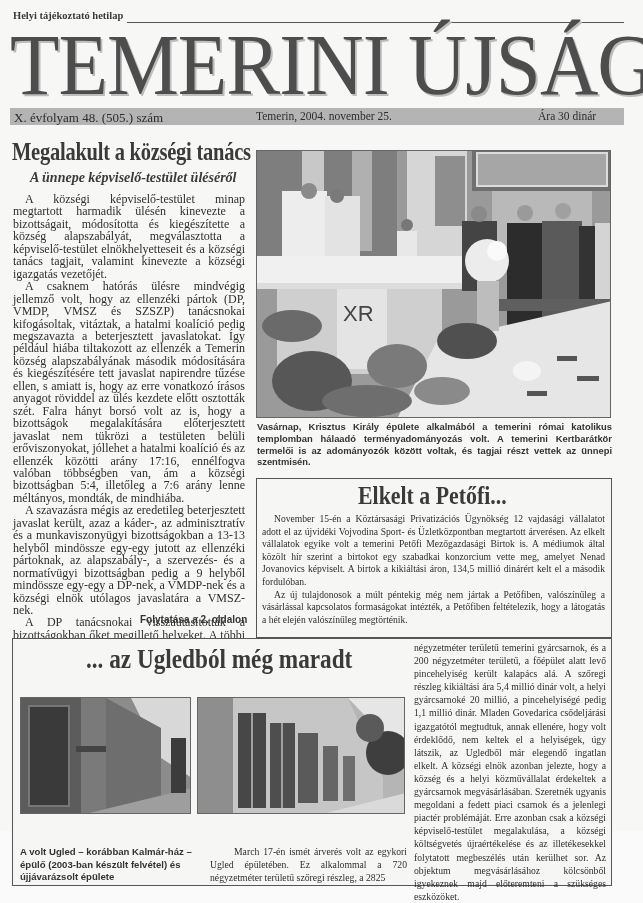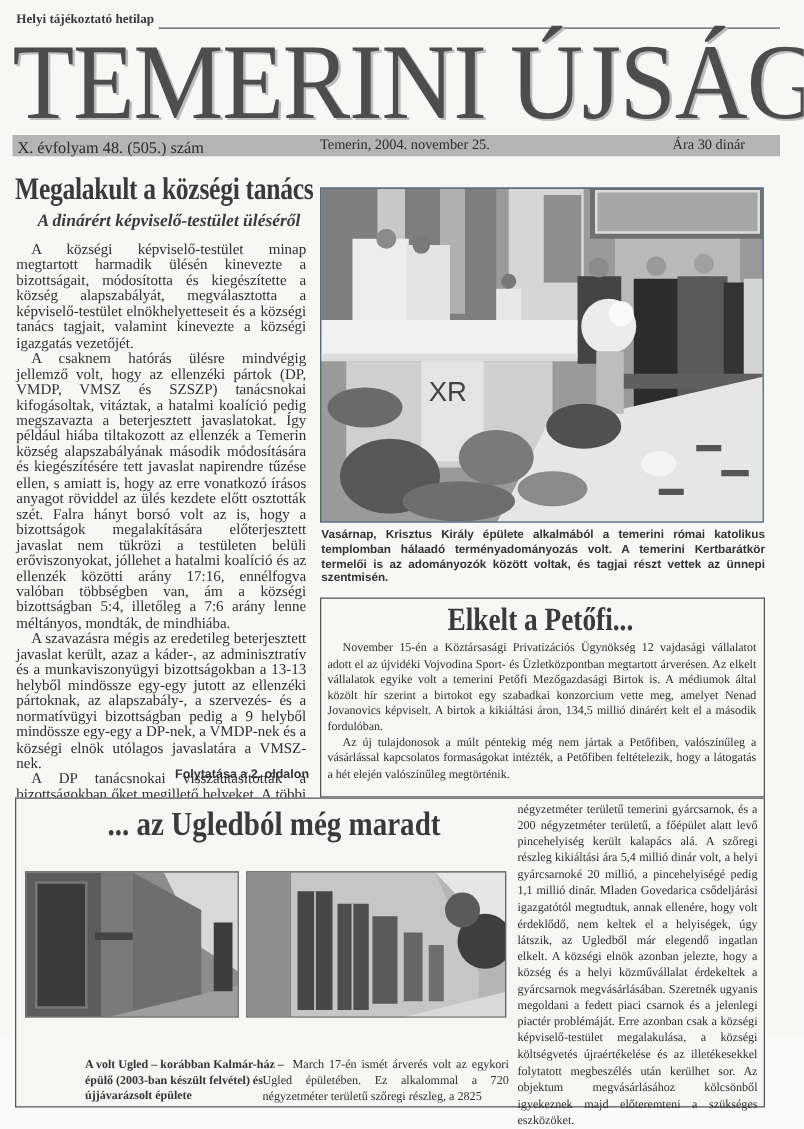--- a/index.html
+++ b/index.html
@@ -34,42 +34,42 @@
   .petofi-title { position: absolute; left: 358px; top: 481px; font-size: 26px; font-weight: bold; color: #3a3a3a; white-space: nowrap; transform: scaleX(0.84); transform-origin: left top; }
   .petofi-body { position: absolute; left: 262px; top: 513px; width: 343px; font-size: 9.6px; line-height: 12.6px; text-align: justify; color: #2e2e2e; }
   .petofi-body p { text-indent: 12px; }
 
   
   .ugled-box { position: absolute; left: 12px; top: 638px; width: 600px; height: 248px; border: 1.5px solid #555; background: #f6f6f5; }
   .ugled-title { position: absolute; left: 86px; top: 644px; font-size: 27px; font-weight: bold; color: #3a3a3a; white-space: nowrap; transform: scaleX(0.86); transform-origin: left top; }
   .ugled-sub { position: absolute; left: 58px; top: 676px; font-size: 14px; font-style: italic; color: #3a3a3a; white-space: nowrap; }
   .ugled-photo1 { position: absolute; left: 20px; top: 697px; width: 171px; height: 117px; border: 1px solid #666; overflow: hidden; background: #999; }
   .ugled-photo2 { position: absolute; left: 197px; top: 697px; width: 208px; height: 117px; border: 1px solid #666; overflow: hidden; background: #aaa; }
-  .ugled-caption { position: absolute; left: 20px; top: 846px; width: 178px; font-family: Liberation Serif, serif; font-size: 9.6px; line-height: 12.5px; font-weight: bold; color: #333; margin-left: 48px; }
+  .ugled-caption { position: absolute; left: 20px; top: 846px; width: 178px; font-family: Liberation Sans, sans-serif; font-size: 9.6px; line-height: 12.5px; font-weight: bold; color: #333; }
   .ugled-body-bottom { position: absolute; left: 210px; top: 845px; width: 197px; font-size: 9.7px; line-height: 13px; text-align: justify; color: #2e2e2e; }
   .ugled-body-bottom p { text-indent: 24px; }
   .ugled-body-right { position: absolute; left: 414px; top: 641px; width: 192px; font-size: 9.7px; line-height: 13.1px; text-align: justify; color: #2e2e2e; }
 
   svg { display: block; }
 </style>
 </head>
 <body>
 
 <div class="page">
 
   <div class="tagline">Helyi tájékoztató hetilap</div>
   <div class="tagline-rule"></div>
   <div class="masthead">TEMERINI ÚJSÁG</div>
   <div class="infobar"></div>
   <div class="info-issue">X. évfolyam 48. (505.) szám</div>
   <div class="info-date">Temerin, 2004. november 25.</div>
   <div class="info-price">Ára 30 dinár</div>
 
   <h1 class="lead-title">Megalakult a községi tanács</h1>
-  <h2 class="lead-sub">A dinárért képviselő-testület üléséről</h2>
+  <h2 class="lead-sub">A ünnepe képviselő-testület üléséről</h2>
   <div class="lead-body">
     <p>A községi képviselő-testület minap megtartott harmadik ülésén kinevezte a bizottságait, módosította és kiegészítette a község alapszabályát, megválasztotta a képviselő-testület elnökhelyetteseit és a községi tanács tagjait, valamint kinevezte a községi igazgatás vezetőjét.</p>
     <p>A csaknem hatórás ülésre mindvégig jellemző volt, hogy az ellenzéki pártok (DP, VMDP, VMSZ és SZSZP) tanácsnokai kifogásoltak, vitáztak, a hatalmi koalíció pedig megszavazta a beterjesztett javaslatokat. Így például hiába tiltakozott az ellenzék a Temerin község alapszabályának második módosítására és kiegészítésére tett javaslat napirendre tűzése ellen, s amiatt is, hogy az erre vonatkozó írásos anyagot röviddel az ülés kezdete előtt osztották szét. Falra hányt borsó volt az is, hogy a bizottságok megalakítására előterjesztett javaslat nem tükrözi a testületen belüli erőviszonyokat, jóllehet a hatalmi koalíció és az ellenzék közötti arány 17:16, ennélfogva valóban többségben van, ám a községi bizottságban 5:4, illetőleg a 7:6 arány lenne méltányos, mondták, de mindhiába.</p>
     <p>A szavazásra mégis az eredetileg beterjesztett javaslat került, azaz a káder-, az adminisztratív és a munkaviszonyügyi bizottságokban a 13-13 helyből mindössze egy-egy jutott az ellenzéki pártoknak, az alapszabály-, a szervezés- és a normatívügyi bizottságban pedig a 9 helyből mindössze egy-egy a DP-nek, a VMDP-nek és a községi elnök utólagos javaslatára a VMSZ-nek.</p>
     <p>A DP tanácsnokai visszautasították a bizottságokban őket megillető helyeket. A többi ellenzéki párt azonban elfogadta, mondván, hogy ha már nem irányíthatnak, legalább legyenek jól informáltak, és legyenek az események folyamatában.</p>
   </div>
   <div class="continue">Folytatása a 2. oldalon</div>
 
   <div class="photo-wrap">
     <svg width="355" height="268" viewBox="0 0 355 268">

